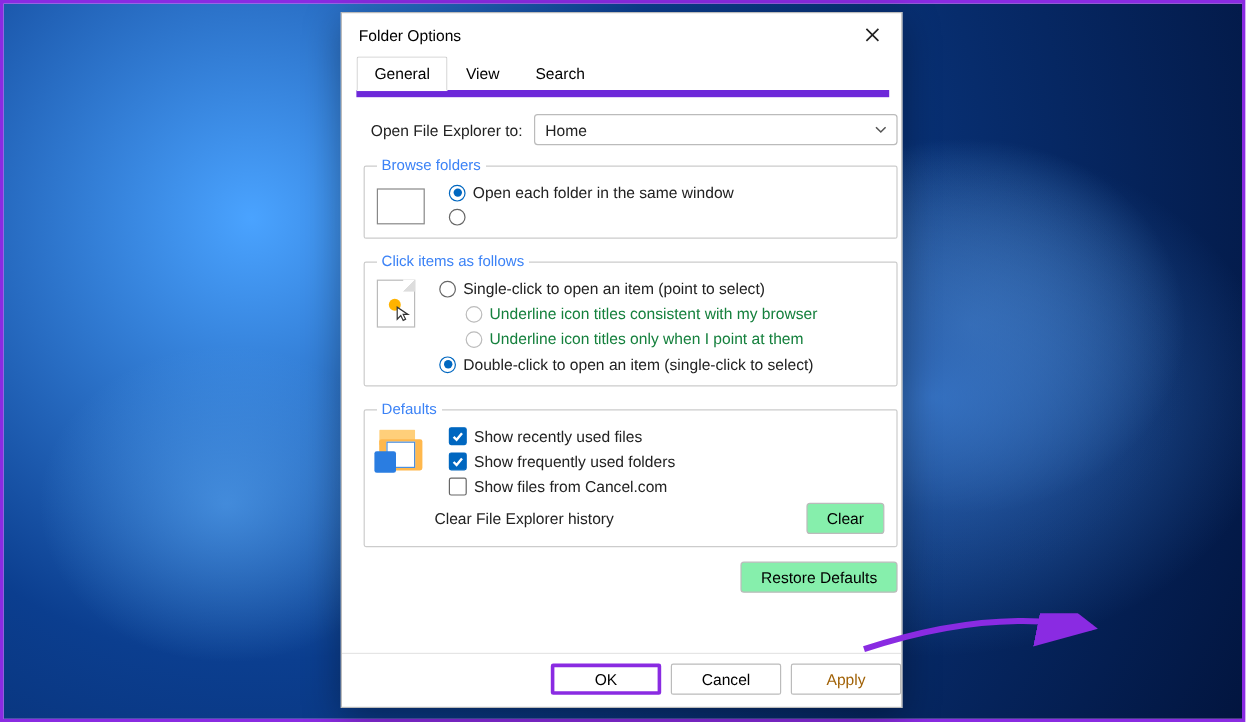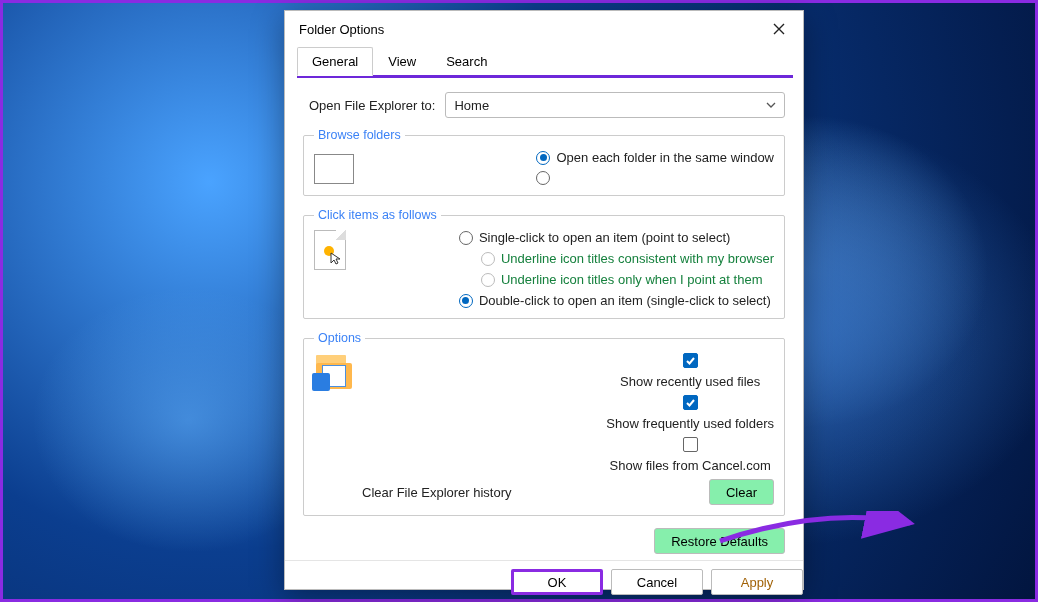--- a/index.html
+++ b/index.html
@@ -11,50 +11,50 @@
   }
   .wallpaper::before {
     content:""; position:absolute; inset:0;
     background:
       radial-gradient(ellipse 480px 360px at 75% 55%, rgba(80,160,255,.55), transparent 60%),
       radial-gradient(ellipse 420px 320px at 72% 52%, rgba(10,40,100,.9), transparent 58%),
       radial-gradient(ellipse 300px 260px at 78% 45%, rgba(120,190,255,.6), transparent 60%),
       radial-gradient(ellipse 260px 220px at 18% 70%, rgba(100,180,255,.5), transparent 60%);
   }
   .dialog {
-    position: absolute; left: 284px; top: 10px; width: 520px; height: 580px;
+    position: absolute; left: 284px; top: 10px; width: 468px; height: 580px;
     background: #fff; border: 1px solid #bbb; box-shadow: 0 8px 30px rgba(0,0,0,.35);
     display: flex; flex-direction: column;
   }
   .titlebar { display:flex; align-items:center; justify-content:space-between; padding:6px 10px 2px 14px; }
   .titlebar span { font-size: 13px; }
   .close { width:28px; height:24px; display:flex; align-items:center; justify-content:center; cursor:default; }
   .close svg { width:12px; height:12px; stroke:#222; stroke-width:1.4; fill:none; }
-  .tabs { display:flex; margin: 4px 10px 0 12px; border-bottom:3px solid #6d28d9; }
+  .tabs { display:flex; margin: 4px 10px 0 12px; border-bottom:6px solid #6d28d9; }
   .tab { padding:6px 14px 6px 14px; font-size:13px; border:1px solid transparent; border-bottom:none; cursor:default; }
   .tab.active { border-color:#ccc; background:#fff; border-bottom:1px solid #fff; margin-bottom:-1px; border-radius:2px 2px 0 0; }
-  .body { padding: 10px 18px 6px 18px; font-size:13px; color:#222; flex:1; }
+  .body { padding: 10px 3px 6px 18px; font-size:13px; color:#222; flex:1; }
   .row-open { display:flex; align-items:center; gap:10px; margin:4px 0 10px 6px; }
   .select {
     flex:1; height:26px; border:1px solid #bbb; border-radius:3px; padding:0 8px;
     display:flex; align-items:center; justify-content:space-between; background:#fff;
   }
   .chev { width:10px; height:10px; }
   fieldset { border:1px solid #ccc; border-radius:2px; margin:0 0 12px 0; padding:8px 10px 10px 10px; }
   legend { font-size:12.5px; padding:0 4px; color:#3b82f6; }
-  .fs-row { display:flex; gap:20px;justify-content:space-between; }
+  .fs-row { display:flex; gap:20px; }
   .thumb { width:40px; height:30px; border:1px solid #888; background:#fff; margin-top:4px; }
   .opts { display:flex; flex-direction:column; gap:6px; }
   .radio { display:flex; align-items:center; gap:6px; }
   .rbox { width:14px; height:14px; border:1.5px solid #666; border-radius:50%; display:inline-flex; align-items:center; justify-content:center; }
   .rbox.sel { border-color:#0067c0; }
   .rbox.sel::after { content:""; width:7px; height:7px; background:#0067c0; border-radius:50%; }
   .rbox.dis { border-color:#bbb; }
   .radio.sub { margin-left:22px; color:#15803d; }
-  .chk { display:flex; align-items:center; gap:6px;flex-direction:column; }
+  .chk { display:flex; align-items:center; gap:6px; }
   .cbox { width:15px; height:15px; border:1.5px solid #666; border-radius:2px; display:inline-flex; align-items:center; justify-content:center; }
   .cbox.checked { background:#0067c0; border-color:#0067c0; }
   .cbox.checked svg { width:11px; height:11px; stroke:#fff; stroke-width:2; fill:none; }
   .folder-icon { width:40px; height:36px; position:relative; }
   .folder-icon .base { position:absolute; bottom:0; left:2px; width:36px; height:26px; background:#ffb84d; border-radius:2px; }
   .folder-icon .tab { position:absolute; top:2px; left:2px; width:16px; height:8px; background:#ffcf7a; border-radius:1px; }
   .folder-icon .page { position:absolute; bottom:2px; left:8px; width:24px; height:22px; background:#fff; border:1px solid #4a8fe0; }
   .folder-icon .overlay { position:absolute; bottom:-2px; left:-2px; width:18px; height:18px; background:#2a7de1; border-radius:2px; }
   .page-icon { width:32px; height:40px; position:relative; }
   .page-icon .sheet { position:absolute; inset:0; background:#fff; border:1px solid #bbb; }
@@ -145,21 +145,21 @@
           </label>
           <label class="radio">
             <span class="rbox sel"></span>
             <span>Double-click to open an item (single-click to select)</span>
           </label>
         </div>
       </div>
     </fieldset>
 
     <fieldset>
-      <legend>Options</legend>
+      <legend>Defaults</legend>
       <div class="fs-row">
         <div class="folder-icon">
           <div class="tab"></div>
             <div class="base"></div>
             <div class="page"></div>
             <div class="overlay"></div>
         </div>
         <div class="opts">
           <label class="chk">
             <span class="cbox checked">

